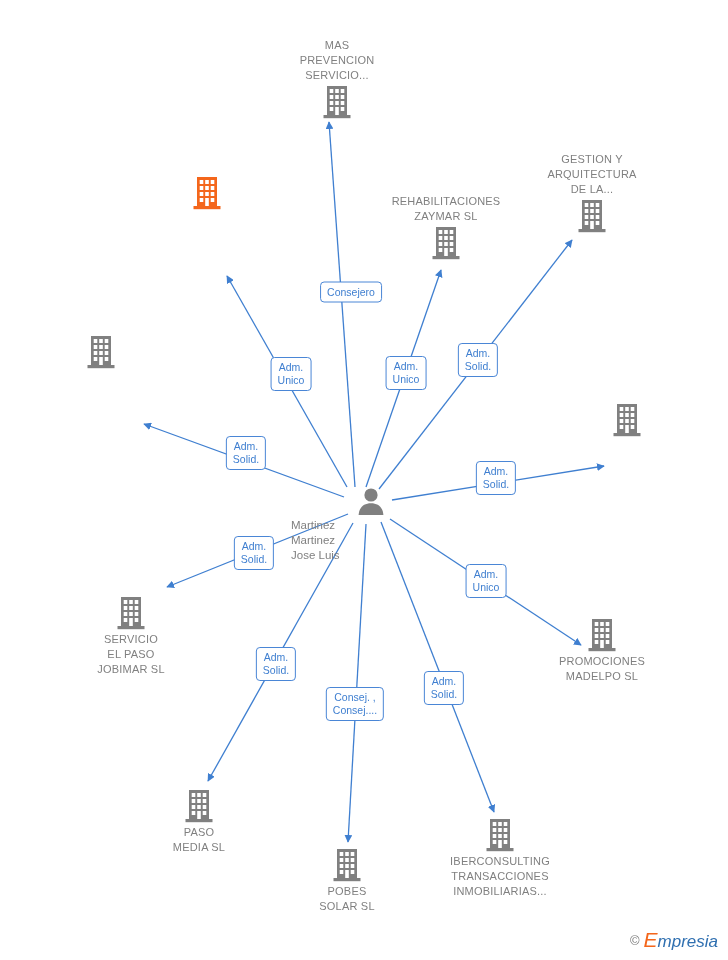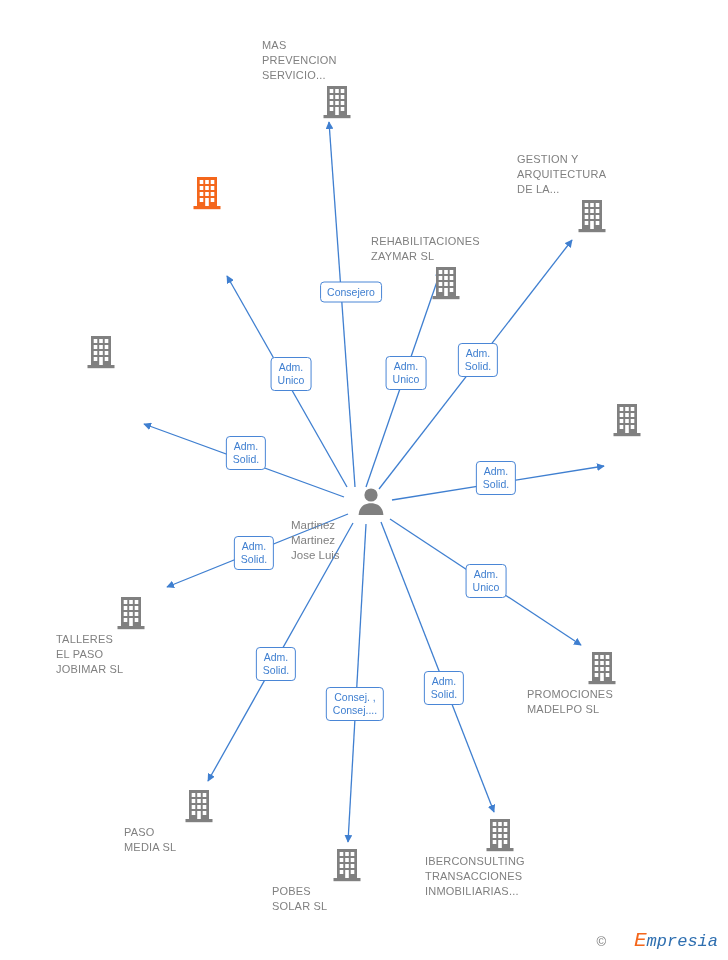--- a/index.html
+++ b/index.html
@@ -31,21 +31,21 @@
     top: 0;
     width: 728px;
     height: 960px;
   }
 
   
   .node {
     position: absolute;
     width: 150px;
     margin-left: -75px;
-    text-align: left;
+    text-align: center;
     color: #808080;
     font-size: 11px;
     line-height: 15px;
     letter-spacing: 0.2px;
   }
   .node-label {
     display: block;
     white-space: pre-line;
   }
   .node-icon {
@@ -99,26 +99,25 @@
     align-items: center;
     gap: 4px;
     user-select: none;
   }
   #footer-logo .copy {
     color: #7a7a7a;
     font-size: 13px;
     line-height: 13px;
   }
   #footer-logo .wordmark {
-    font-family: Liberation Mono, monospace;
+    font-family: Liberation Sans, sans-serif;
     font-style: italic;
     font-size: 17px;
     line-height: 17px;
     color: #2f6fb0;
-    margin-left: 24px;
   }
   #footer-logo .wordmark .cap {
     color: #f4661b;
     font-size: 21px;
   }
 </style>
 </head>
 <body>
 
 <div id="graph-canvas">
@@ -177,21 +176,21 @@
           <rect x="18.7" y="10" width="3.6" height="4" fill="#ffffff"></rect>
           <rect x="7.7" y="16" width="3.6" height="4" fill="#ffffff"></rect>
           <rect x="13.2" y="16" width="3.6" height="4" fill="#ffffff"></rect>
           <rect x="18.7" y="16" width="3.6" height="4" fill="#ffffff"></rect>
           <rect x="7.7" y="22" width="3.6" height="4" fill="#ffffff"></rect>
           <rect x="13.2" y="22" width="3.6" height="8" fill="#ffffff"></rect>
           <rect x="18.7" y="22" width="3.6" height="4" fill="#ffffff"></rect>
           <rect x="1.5" y="30" width="27" height="3.2" fill="#f4661b"></rect>
         </svg>
       </div>
-      <div class="node label-above" style="left: 446px; top: 194px; margin-top: 40px;">
+      <div class="node label-above" style="left: 446px; top: 194px;">
         <span class="node-label">REHABILITACIONES
 ZAYMAR SL</span>
         <svg class="node-icon" viewBox="0 0 30 34">
           <rect x="5" y="1" width="20" height="29" fill="#808080"></rect>
           <rect x="7.7" y="4" width="3.6" height="4" fill="#ffffff"></rect>
           <rect x="13.2" y="4" width="3.6" height="4" fill="#ffffff"></rect>
           <rect x="18.7" y="4" width="3.6" height="4" fill="#ffffff"></rect>
           <rect x="7.7" y="10" width="3.6" height="4" fill="#ffffff"></rect>
           <rect x="13.2" y="10" width="3.6" height="4" fill="#ffffff"></rect>
           <rect x="18.7" y="10" width="3.6" height="4" fill="#ffffff"></rect>
@@ -271,25 +270,25 @@
           <rect x="13.2" y="10" width="3.6" height="4" fill="#ffffff"></rect>
           <rect x="18.7" y="10" width="3.6" height="4" fill="#ffffff"></rect>
           <rect x="7.7" y="16" width="3.6" height="4" fill="#ffffff"></rect>
           <rect x="13.2" y="16" width="3.6" height="4" fill="#ffffff"></rect>
           <rect x="18.7" y="16" width="3.6" height="4" fill="#ffffff"></rect>
           <rect x="7.7" y="22" width="3.6" height="4" fill="#ffffff"></rect>
           <rect x="13.2" y="22" width="3.6" height="8" fill="#ffffff"></rect>
           <rect x="18.7" y="22" width="3.6" height="4" fill="#ffffff"></rect>
           <rect x="1.5" y="30" width="27" height="3.2" fill="#808080"></rect>
         </svg>
-        <span class="node-label">TALLERES
+        <span class="node-label">SERVICIO
 EL PASO
 JOBIMAR  SL</span>
       </div>
-      <div class="node label-below" style="left: 602px; top: 651px;">
+      <div class="node label-below" style="left: 602px; top: 618px;">
         <svg class="node-icon" viewBox="0 0 30 34">
           <rect x="5" y="1" width="20" height="29" fill="#808080"></rect>
           <rect x="7.7" y="4" width="3.6" height="4" fill="#ffffff"></rect>
           <rect x="13.2" y="4" width="3.6" height="4" fill="#ffffff"></rect>
           <rect x="18.7" y="4" width="3.6" height="4" fill="#ffffff"></rect>
           <rect x="7.7" y="10" width="3.6" height="4" fill="#ffffff"></rect>
           <rect x="13.2" y="10" width="3.6" height="4" fill="#ffffff"></rect>
           <rect x="18.7" y="10" width="3.6" height="4" fill="#ffffff"></rect>
           <rect x="7.7" y="16" width="3.6" height="4" fill="#ffffff"></rect>
           <rect x="13.2" y="16" width="3.6" height="4" fill="#ffffff"></rect>

